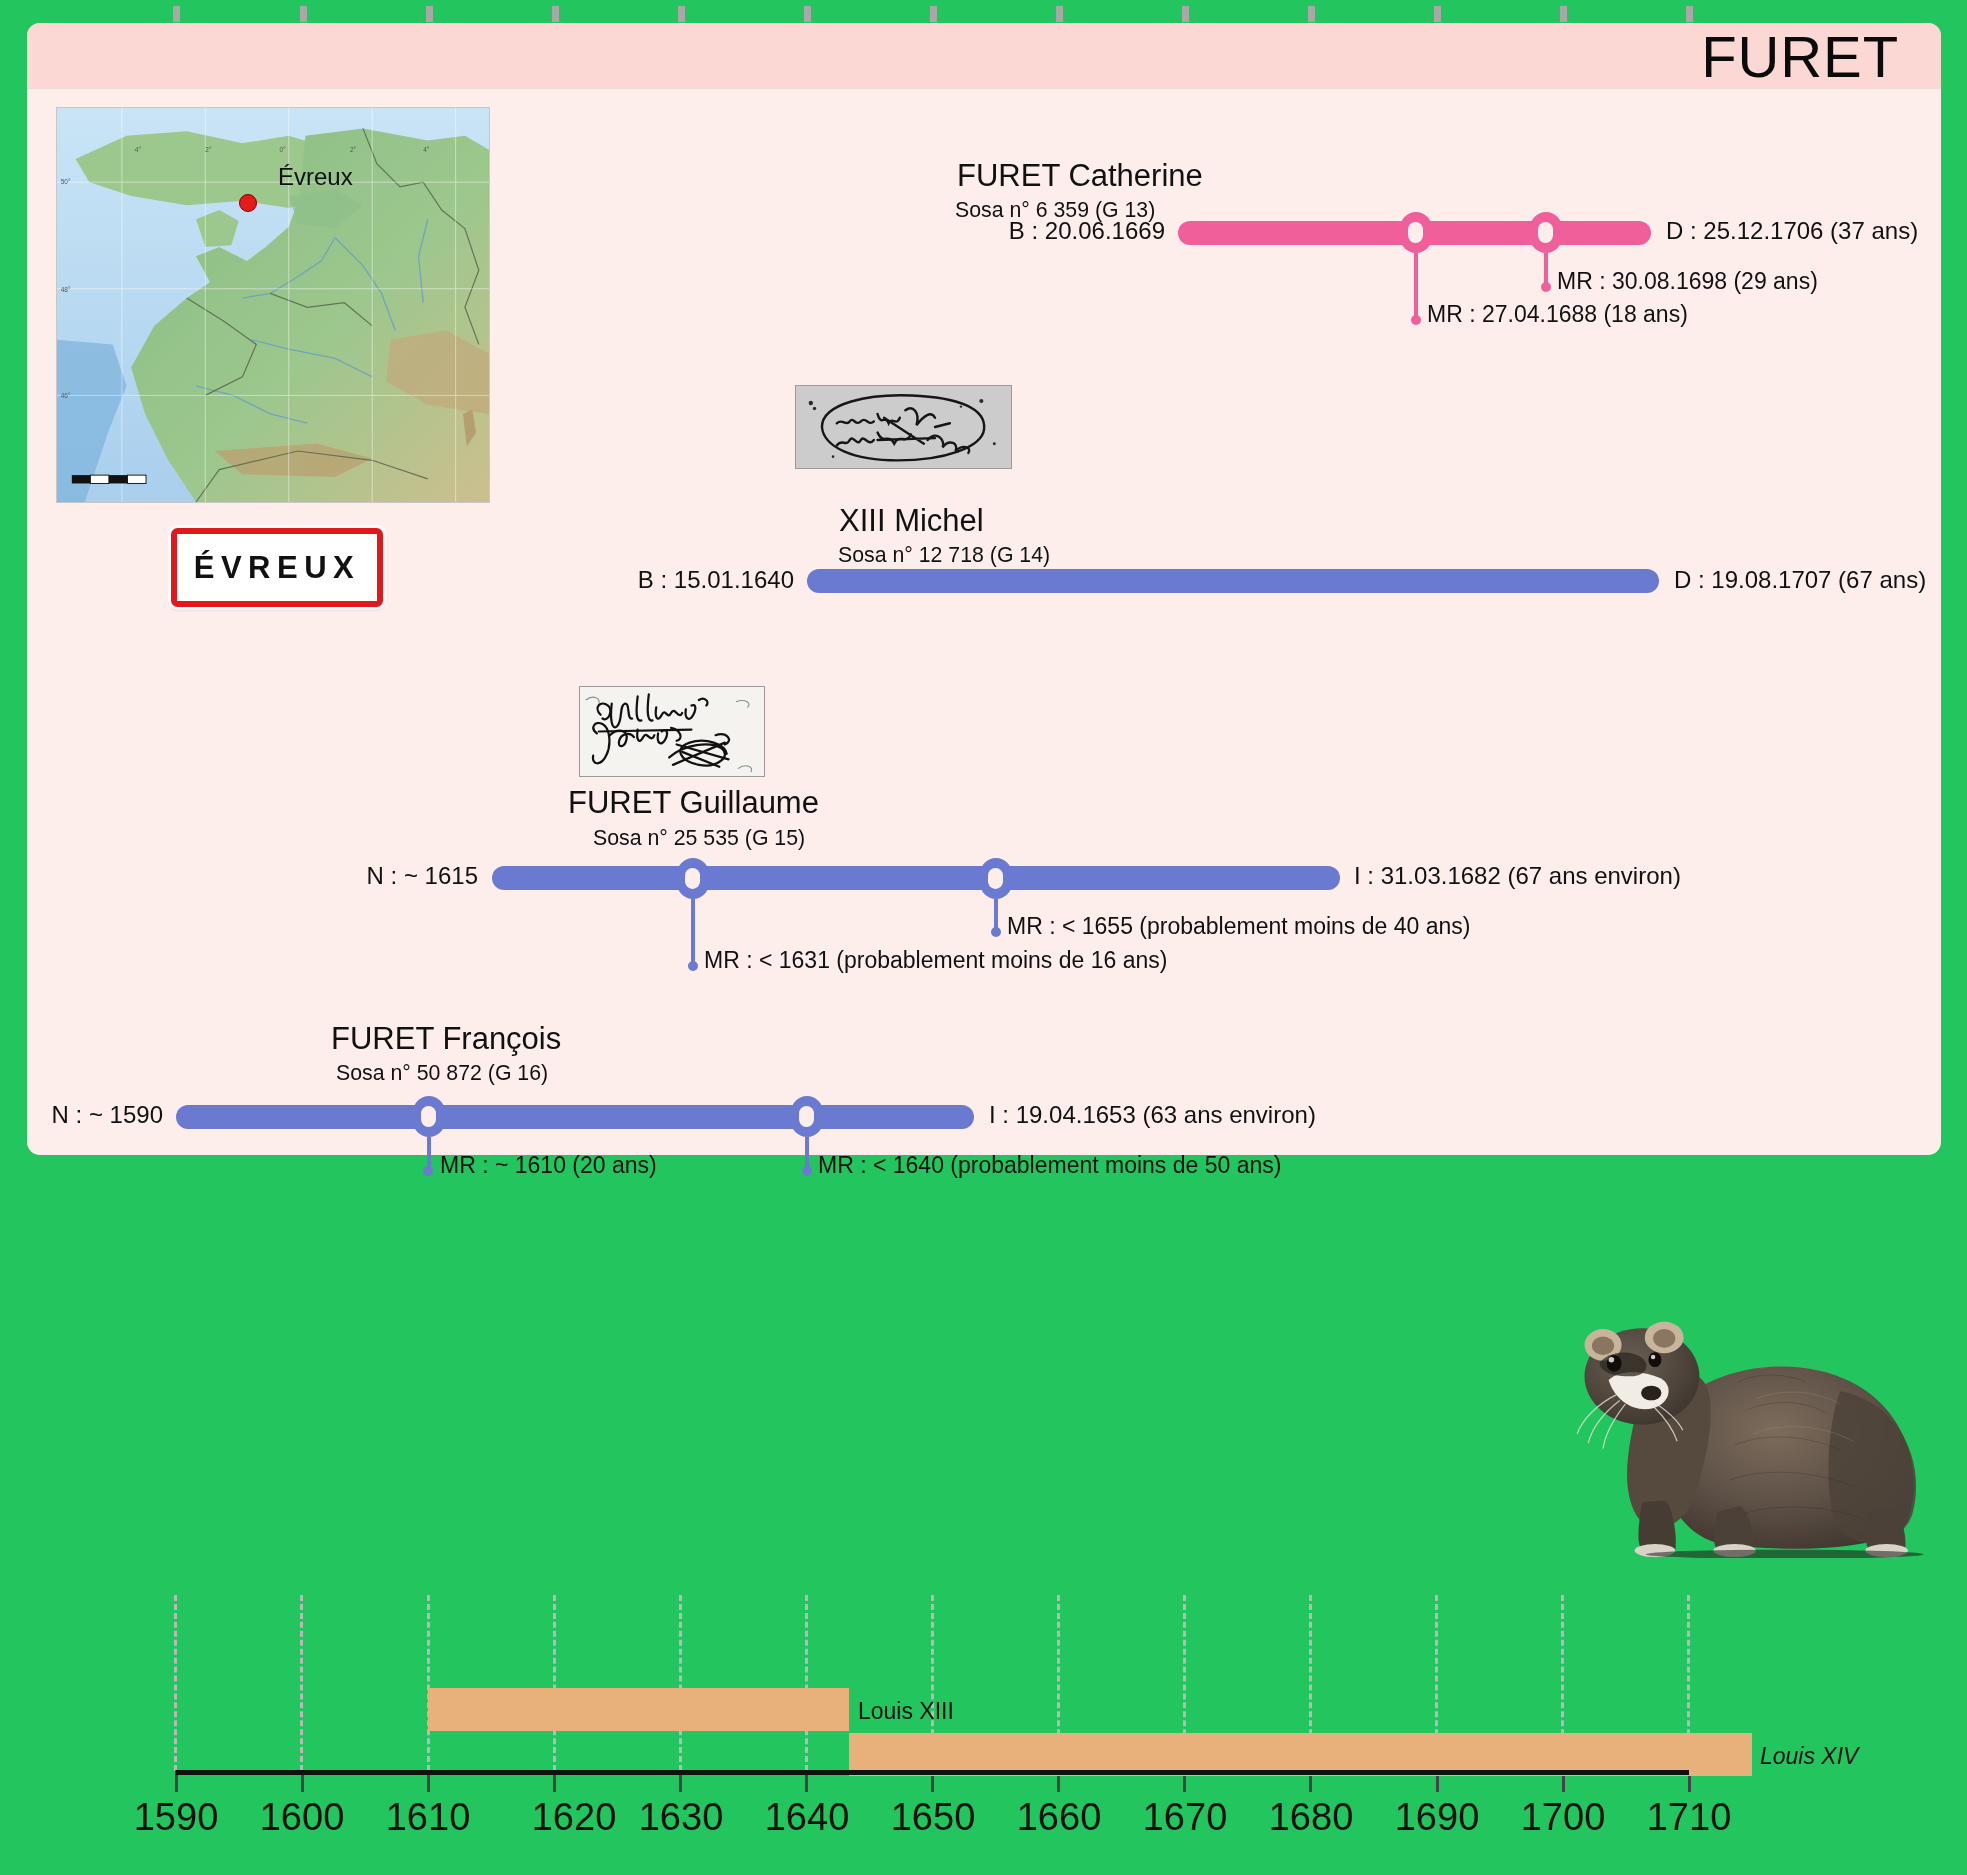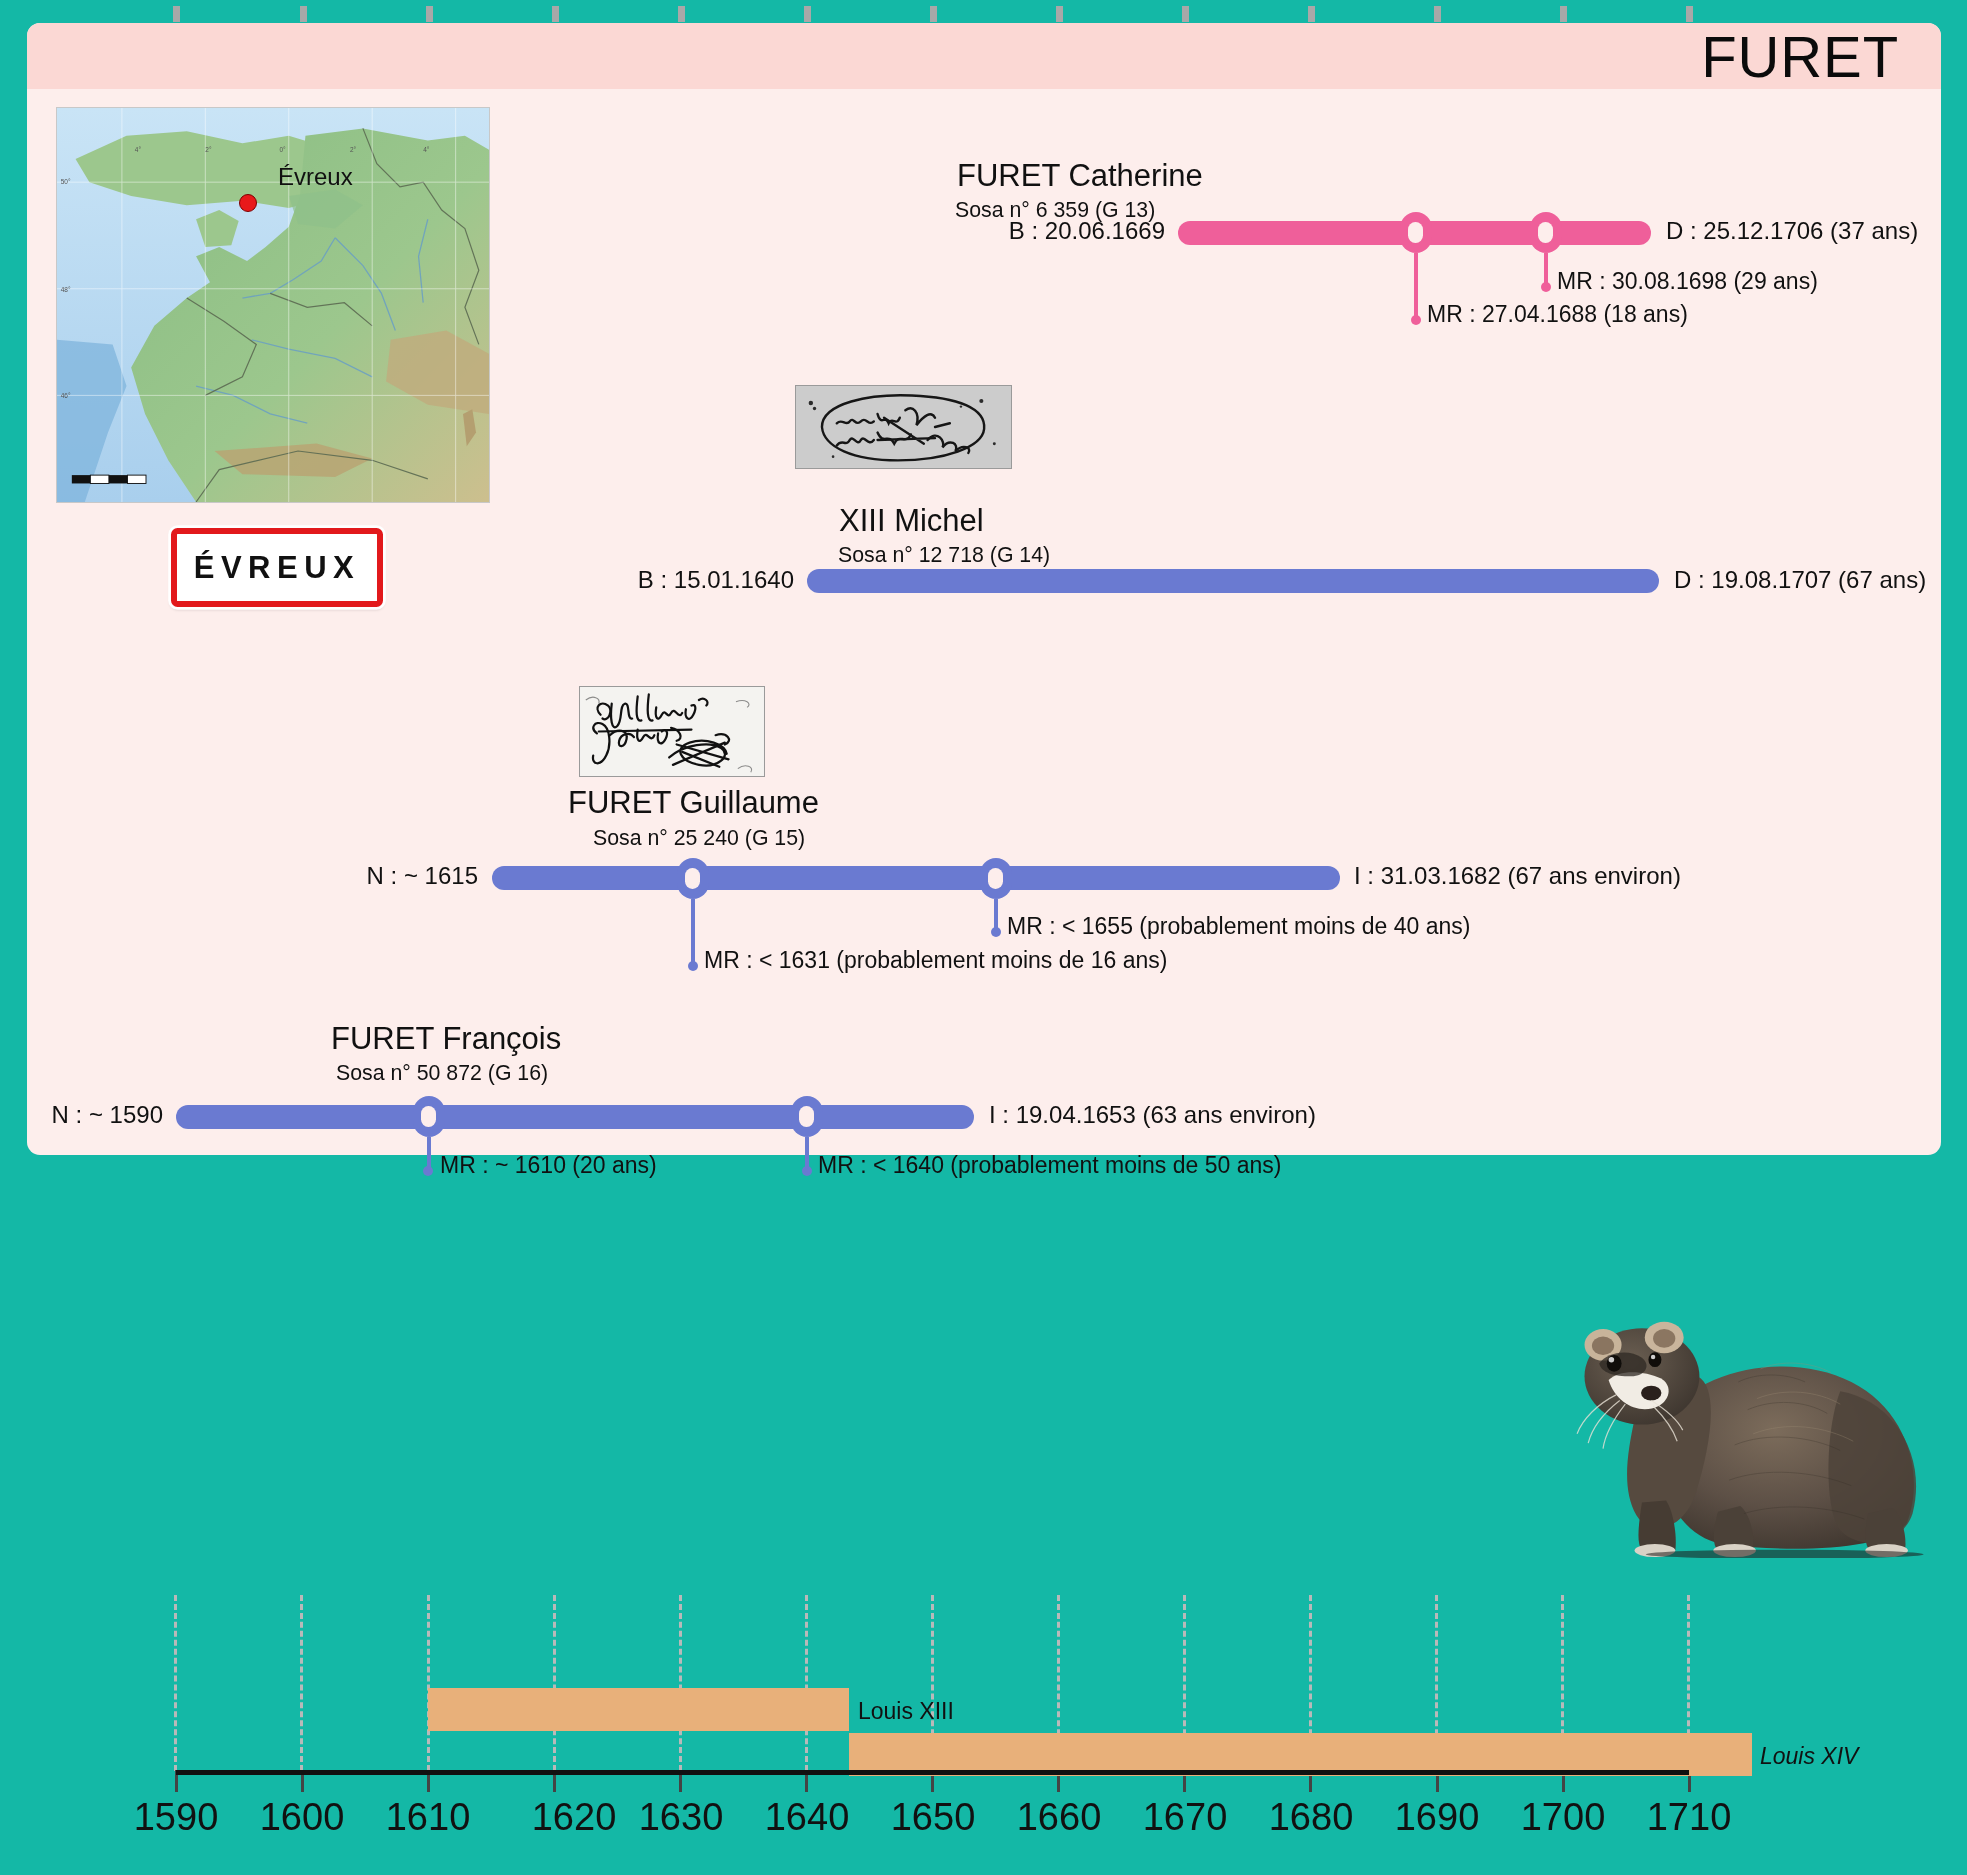--- a/index.html
+++ b/index.html
@@ -1,17 +1,17 @@
 <!DOCTYPE html>
 <html style="font-size:15px"><head>
 <meta charset="utf-8">
 <style>
   html,body{margin:0;padding:0;background:#ffffff;}
   body{font-family:"Liberation Sans",sans-serif;}
-  #page{position:relative;width:1967px;height:1876px;background:#14b8a6;overflow:hidden;}
+  #page{position:relative;width:1967px;height:1876px;background:#22c55e;overflow:hidden;}
 
   
   .toptick{position:absolute;top:5.6px;width:6.5px;height:16px;background:#a8a8a8;}
 
   
   #panel{position:absolute;left:27px;top:23px;width:1914px;height:1132px;
          background:#fdeeec;border-radius:13px;}
   #header{position:absolute;left:0;top:0;width:1914px;height:66px;
           background:#fbd8d4;border-radius:13px 13px 0 0;}
   #title{position:absolute;right:42px;top:5.6px;font-size:58px;color:#0b0b0b;
@@ -219,21 +219,21 @@
           <path d="M146 52 C158 48, 166 58, 156 62"></path>
         </g>
         <g fill="none" stroke="#555" stroke-width="1.2" opacity=".65">
           <path d="M6 14 C14 8, 22 12, 20 18"></path>
           <path d="M168 16 C178 12, 186 18, 180 22"></path>
           <path d="M170 88 C178 82, 188 86, 184 92"></path>
         </g>
       </svg>
     </div>
     <div class="pname" style="left:541px;top:762px;">FURET Guillaume</div>
-    <div class="psosa" style="left:566px;top:803px;">Sosa n° 25 240 (G 15)</div>
+    <div class="psosa" style="left:566px;top:803px;">Sosa n° 25 535 (G 15)</div>
 
     <div class="pname" style="left:304px;top:998px;">FURET François</div>
     <div class="psosa" style="left:309px;top:1038px;">Sosa n° 50 872 (G 16)</div>
 
     <svg id="ferret" viewBox="0 0 430 300">
       <defs>
         <radialGradient id="furG" cx="45%" cy="35%" r="75%">
           <stop offset="0%" stop-color="#7c6c5b"></stop>
           <stop offset="55%" stop-color="#5d5046"></stop>
           <stop offset="100%" stop-color="#3b332c"></stop>

